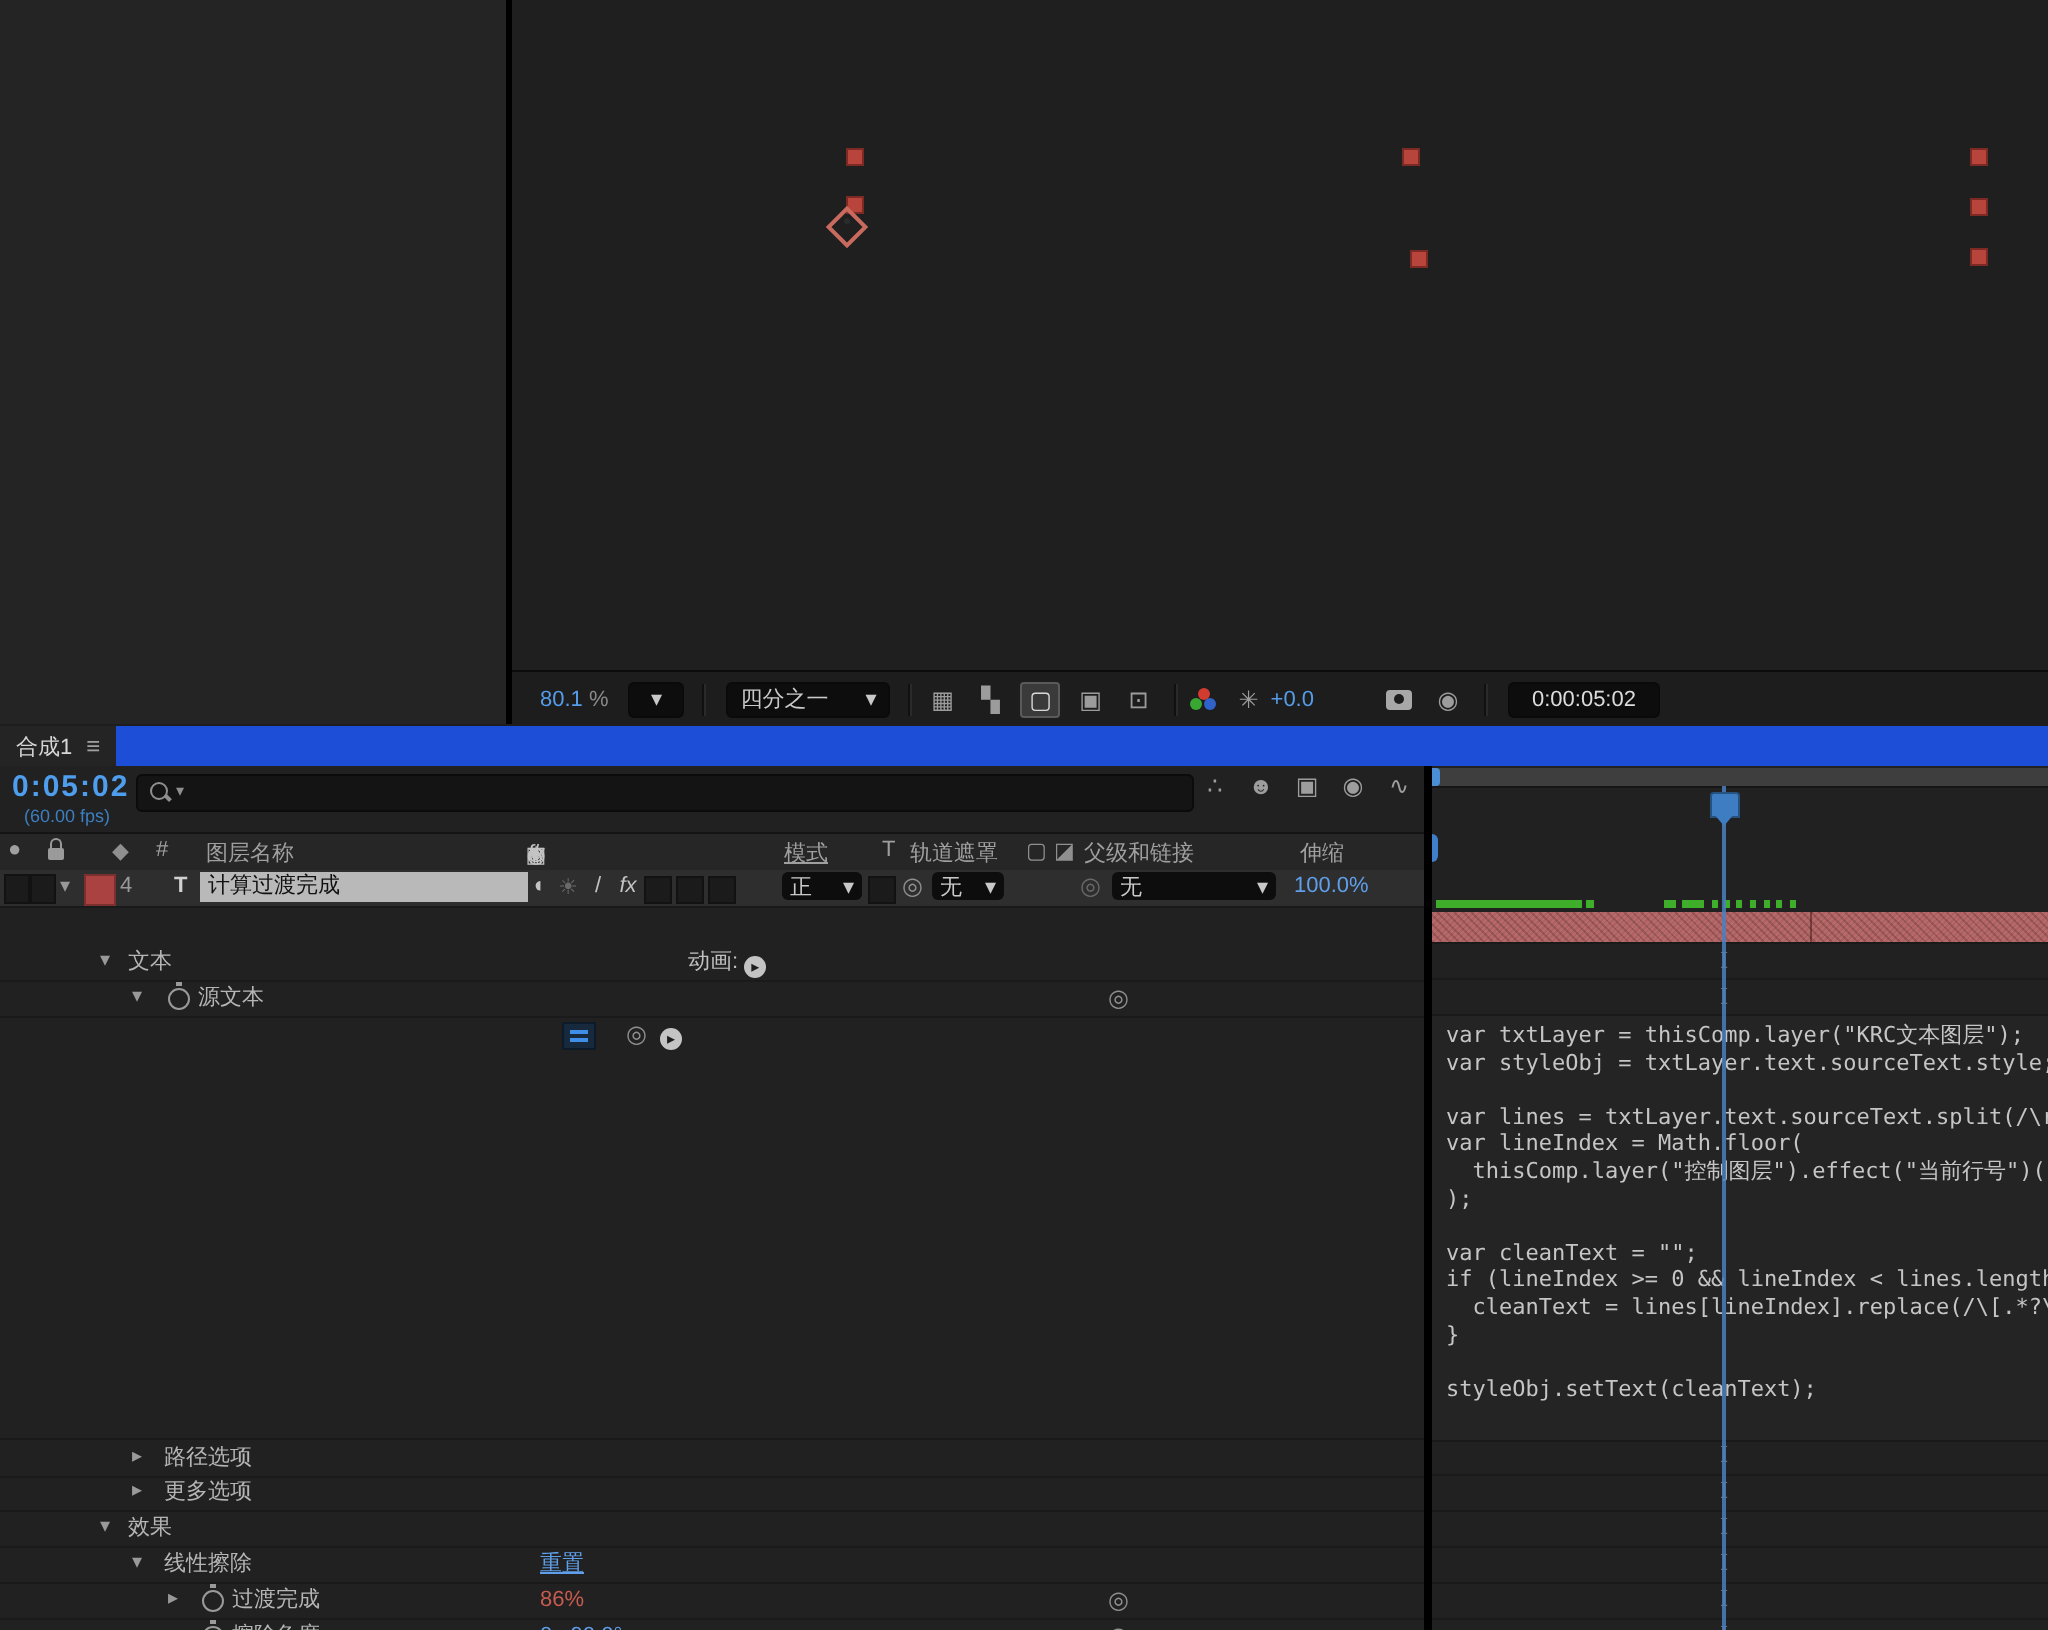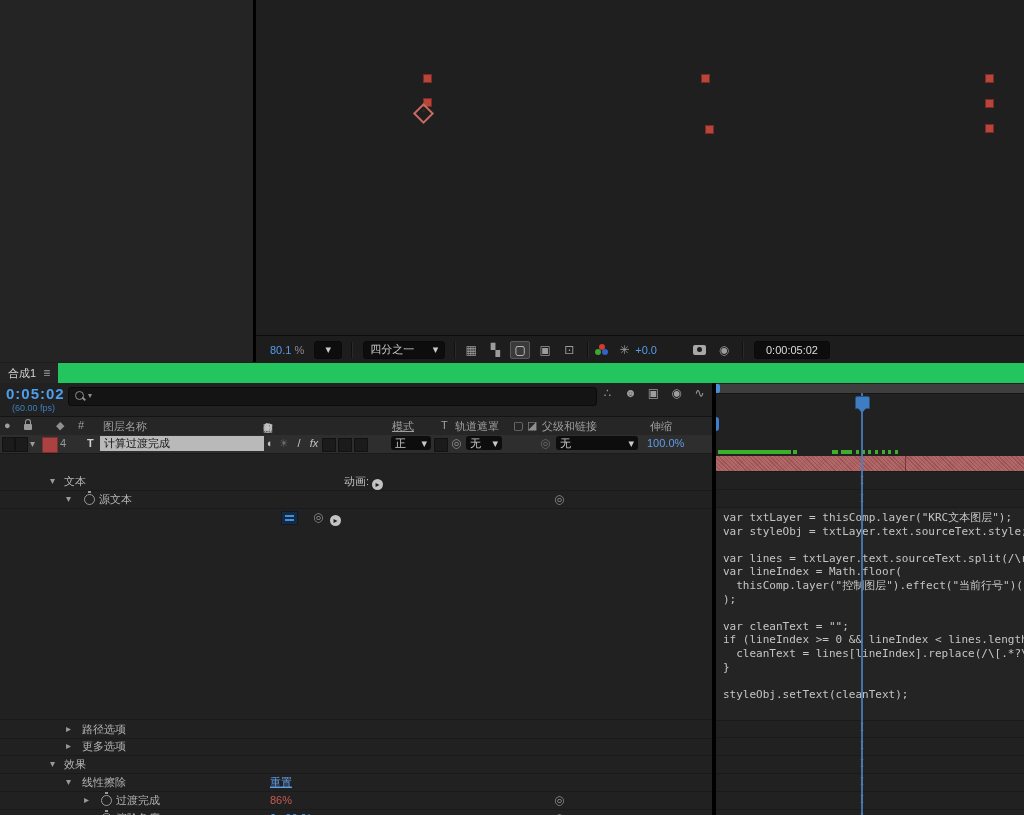--- a/index.html
+++ b/index.html
@@ -27,21 +27,21 @@
   .vt-icon.active{background:#3a3a3a;border:1px solid #5a5a5a;border-radius:2px;color:#d8d8d8;}
   .rgb-dots{position:relative;width:14px;height:12px;}
   .rgb-dots i{position:absolute;width:6px;height:6px;border-radius:50%;}
   .rgb-dots i:nth-child(1){background:#d23b2f;left:4px;top:0;}
   .rgb-dots i:nth-child(2){background:#39a832;left:0;top:5px;}
   .rgb-dots i:nth-child(3){background:#2f63c9;left:7px;top:5px;}
   .cam{width:13px;height:10px;background:#a8a8a8;border-radius:2px;position:relative;}
   .cam i{position:absolute;left:4px;top:2px;width:5px;height:5px;border-radius:50%;background:#1d1d1d;}
   
   .tl{position:absolute;left:0;top:363px;width:1024px;height:452px;background:#212121;}
-  .tabbar{position:absolute;left:0;top:0;right:0;height:20px;background:#22c55e;}
+  .tabbar{position:absolute;left:0;top:0;right:0;height:20px;background:#1d4ed8;}
   .tab{display:inline-flex;align-items:center;height:20px;padding:0 8px;background:#242424;color:#d6d6d6;gap:7px;}
   .tab .menu{color:#a0a0a0;font-size:12px;}
   .tl-left{position:absolute;left:0;top:20px;width:712px;bottom:0;background:#212121;overflow:hidden;}
   .tl-right{position:absolute;left:716px;top:20px;width:308px;bottom:0;background:#212121;overflow:hidden;}
   .tl-vsep{position:absolute;left:712px;top:20px;width:4px;bottom:0;background:#000;}
   .time-big{position:absolute;left:6px;top:2px;font-size:15px;font-weight:bold;color:#4f9ded;letter-spacing:1px;}
   .fps{position:absolute;left:12px;top:20px;font-size:9px;color:#3c7fc0;}
   .searchbox{position:absolute;left:68px;top:4px;width:527px;height:17px;background:#141414;border:1px solid #0b0b0b;border-radius:3px;}
   .mag{position:absolute;left:6px;top:3px;width:7px;height:7px;border:1.5px solid #8f8f8f;border-radius:50%;}
   .mag::after{content:"";position:absolute;left:6px;top:6px;width:4px;height:1.5px;background:#8f8f8f;transform:rotate(45deg);}

